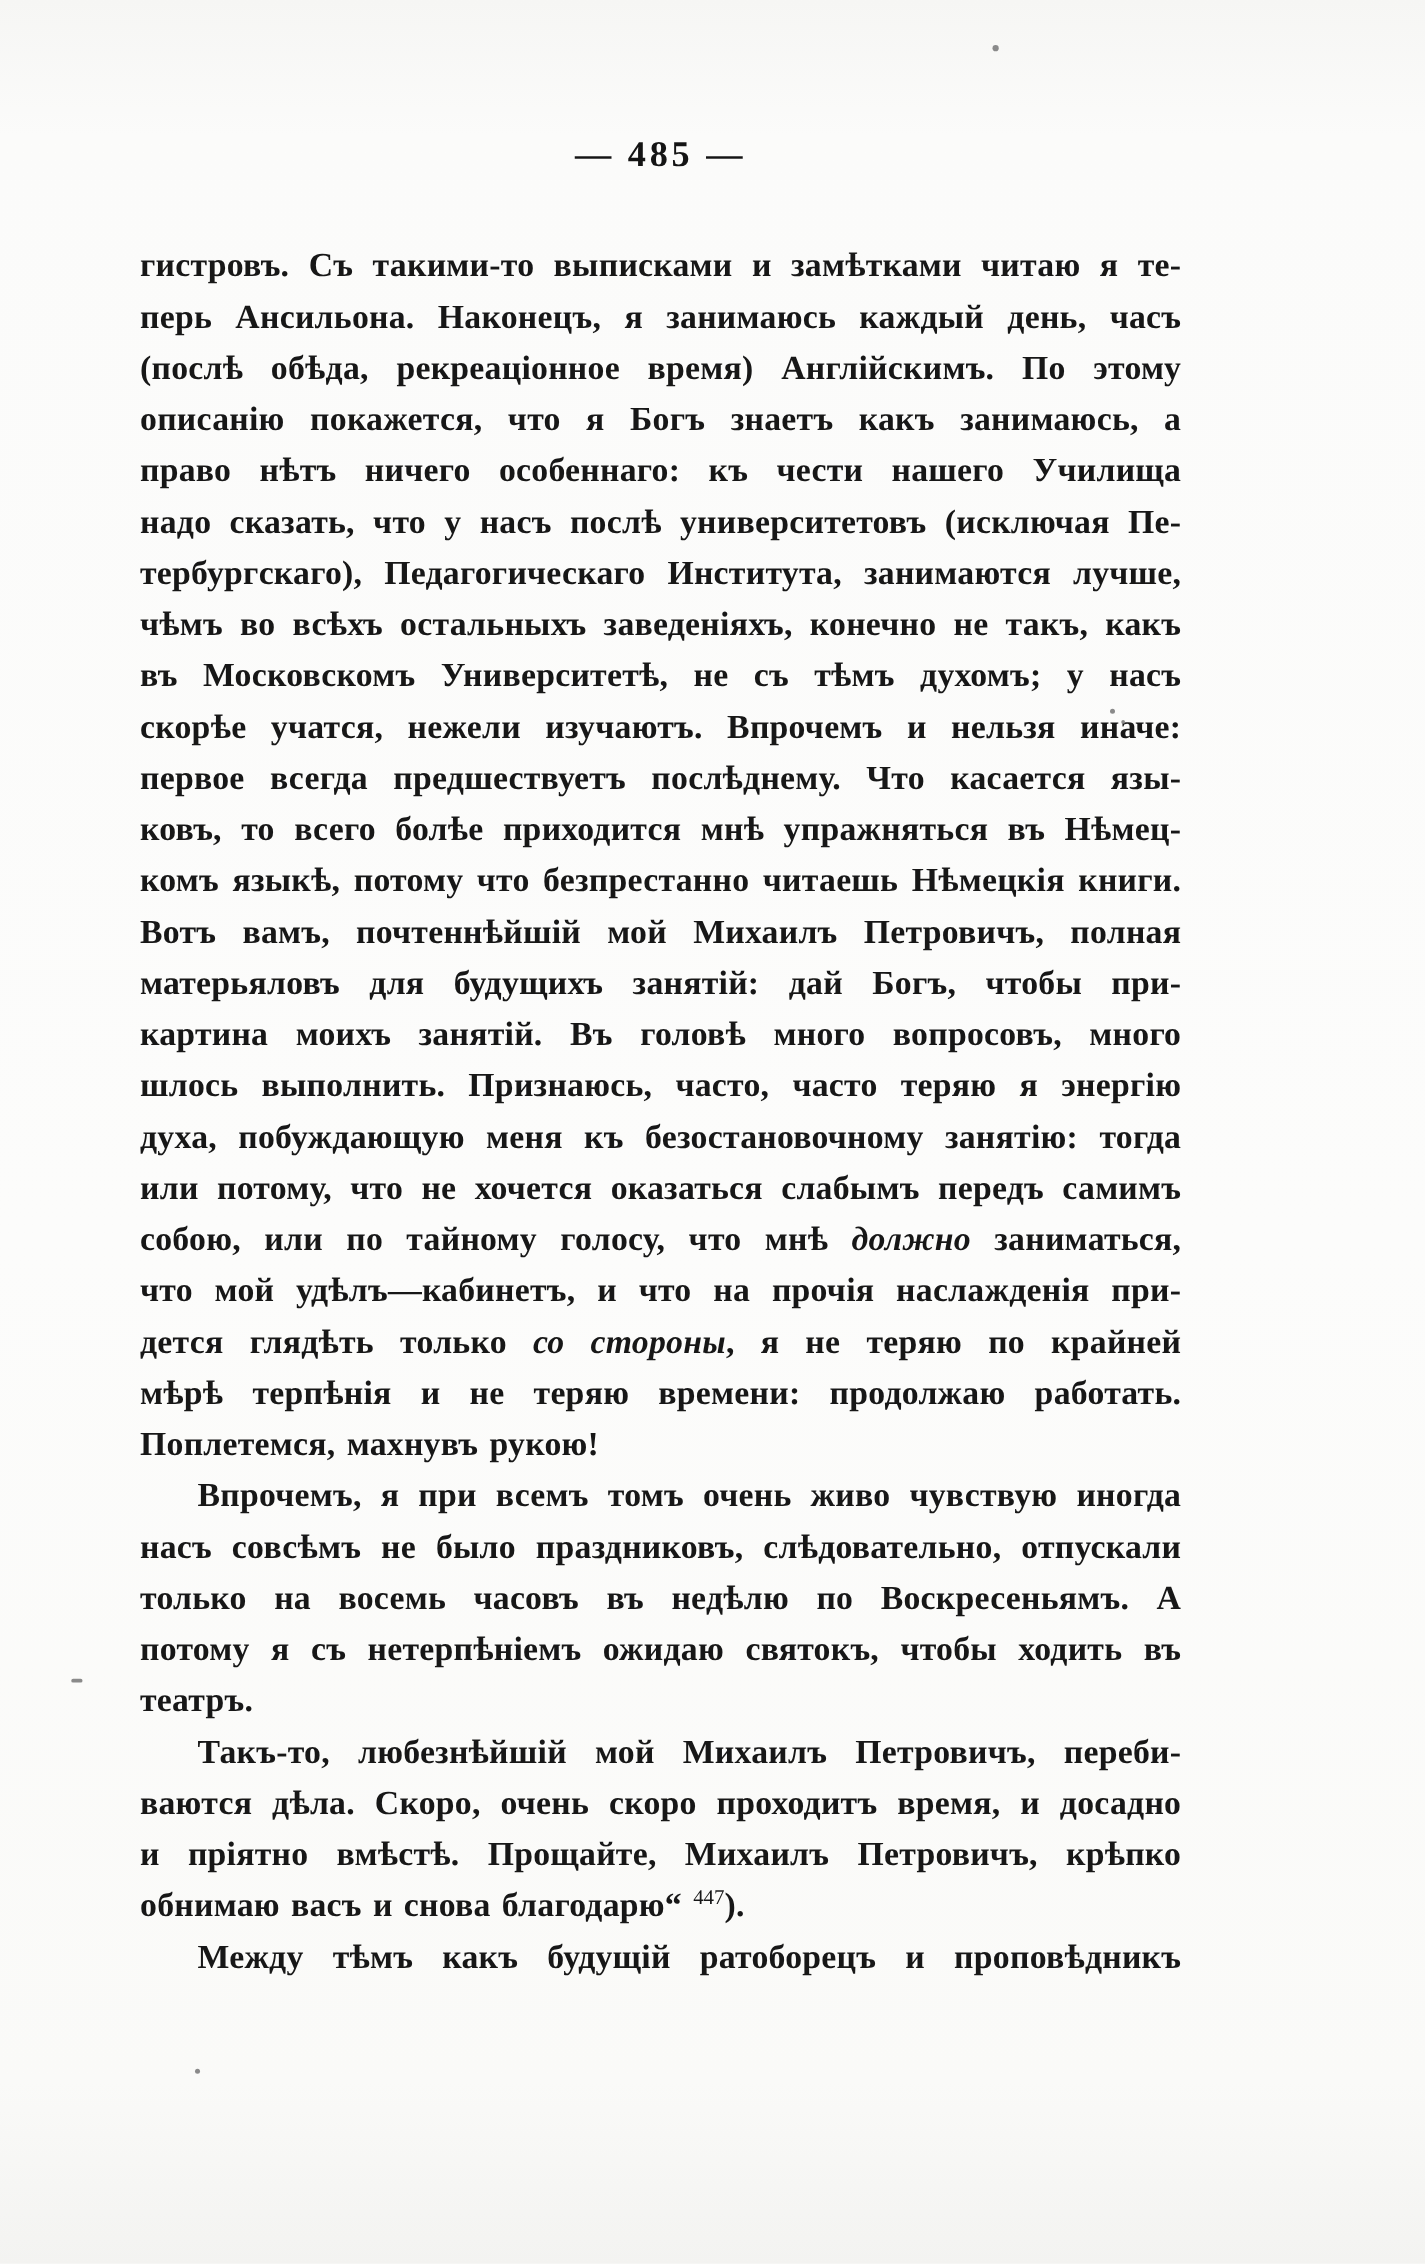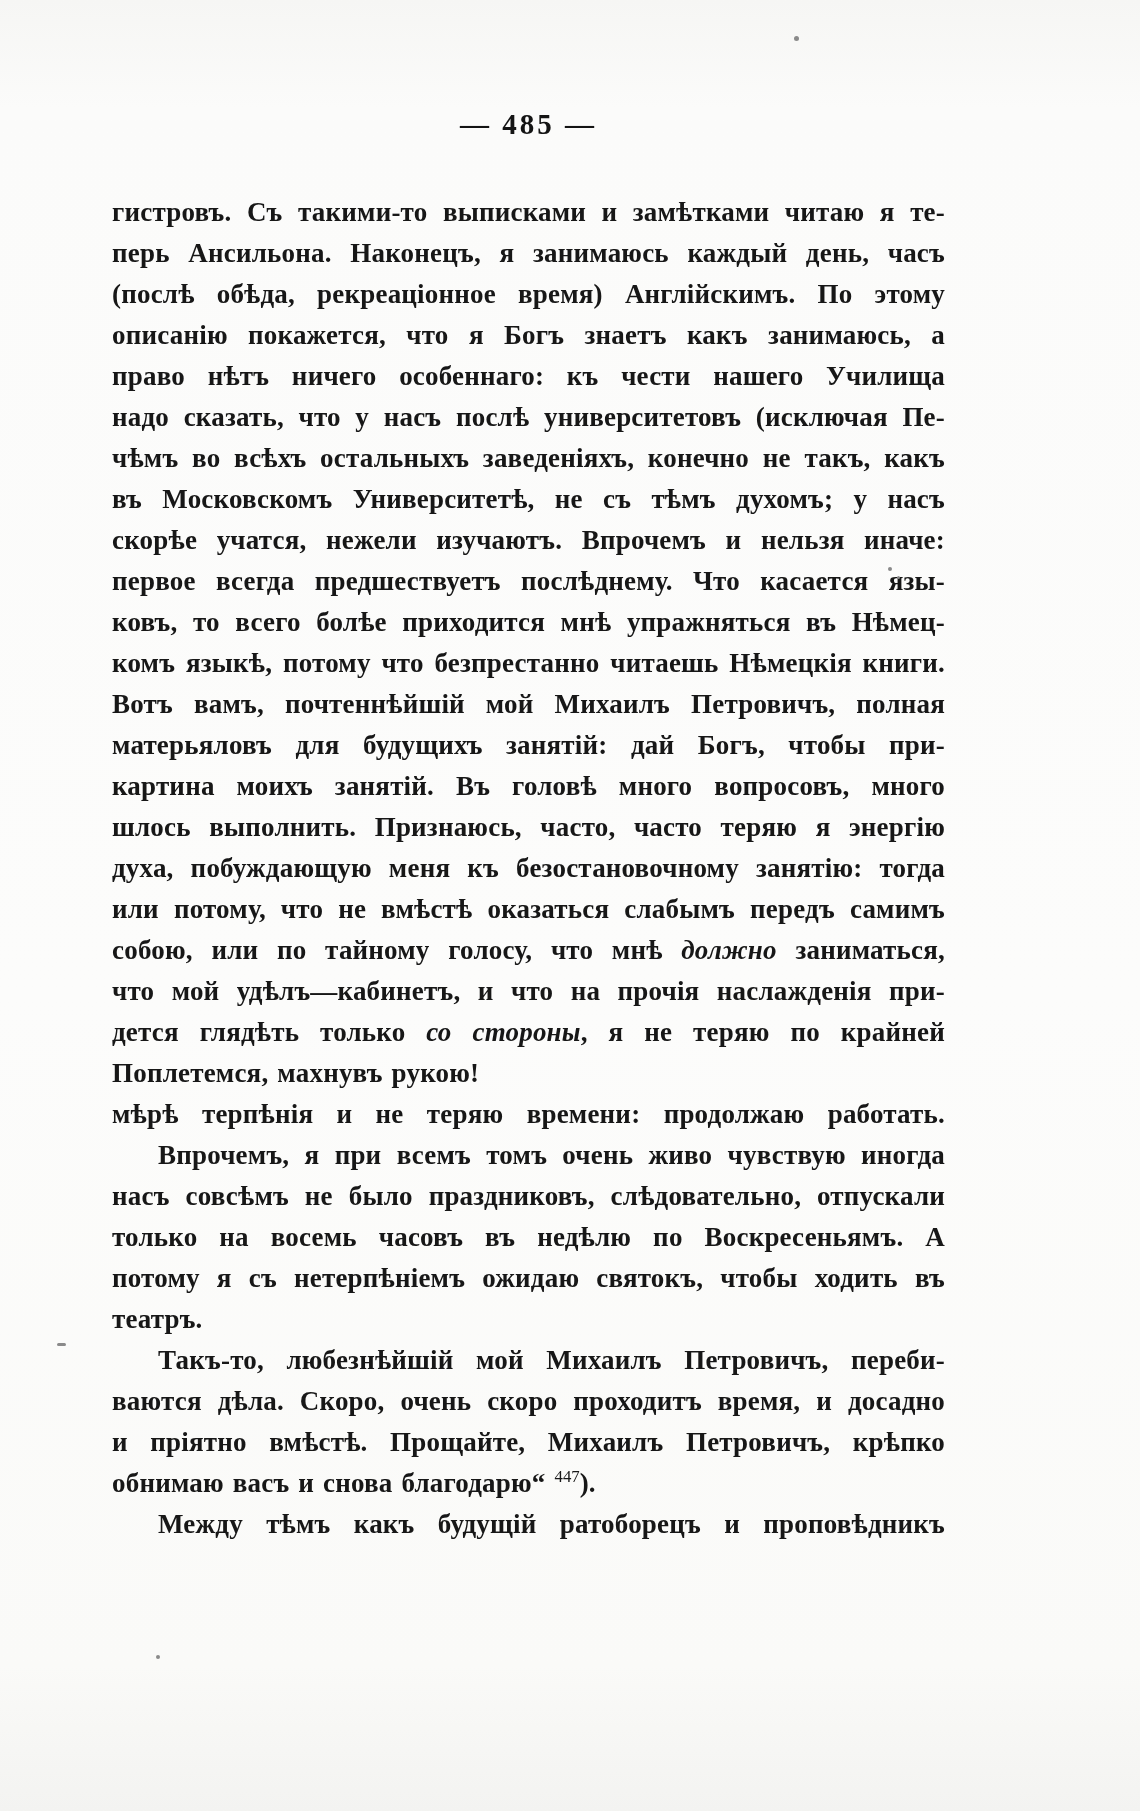--- a/index.html
+++ b/index.html
@@ -70,37 +70,38 @@
   <div class="page-number">— 485 —</div>
 
   <main class="text-column">
       <div class="paragraph">
         <div class="line"><span>гистровъ. Съ такими-то выписками и замѣтками читаю я те-</span></div>
         <div class="line"><span>перь Ансильона. Наконецъ, я занимаюсь каждый день, часъ</span></div>
         <div class="line"><span>(послѣ обѣда, рекреаціонное время) Англійскимъ. По этому</span></div>
         <div class="line"><span>описанію покажется, что я Богъ знаетъ какъ занимаюсь, а</span></div>
         <div class="line"><span>право нѣтъ ничего особеннаго: къ чести нашего Училища</span></div>
         <div class="line"><span>надо сказать, что у насъ послѣ университетовъ (исключая Пе-</span></div>
+        <div class="line"><span>тербургскаго), Педагогическаго Института, занимаются лучше,</span></div>
         <div class="line"><span>чѣмъ во всѣхъ остальныхъ заведеніяхъ, конечно не такъ, какъ</span></div>
         <div class="line"><span>въ Московскомъ Университетѣ, не съ тѣмъ духомъ; у насъ</span></div>
         <div class="line"><span>скорѣе учатся, нежели изучаютъ. Впрочемъ и нельзя иначе:</span></div>
         <div class="line"><span>первое всегда предшествуетъ послѣднему. Что касается язы-</span></div>
         <div class="line"><span>ковъ, то всего болѣе приходится мнѣ упражняться въ Нѣмец-</span></div>
         <div class="line"><span>комъ языкѣ, потому что безпрестанно читаешь Нѣмецкія книги.</span></div>
         <div class="line"><span>Вотъ вамъ, почтеннѣйшій мой Михаилъ Петровичъ, полная</span></div>
         <div class="line"><span>матерьяловъ для будущихъ занятій: дай Богъ, чтобы при-</span></div>
         <div class="line"><span>картина моихъ занятій. Въ головѣ много вопросовъ, много</span></div>
         <div class="line"><span>шлось выполнить. Признаюсь, часто, часто теряю я энергію</span></div>
         <div class="line"><span>духа, побуждающую меня къ безостановочному занятію: тогда</span></div>
-        <div class="line"><span>или потому, что не вмѣстѣ оказаться слабымъ передъ самимъ</span></div>
+        <div class="line"><span>или потому, что не хочется оказаться слабымъ передъ самимъ</span></div>
         <div class="line"><span>собою, или по тайному голосу, что мнѣ </span><em>должно</em><span> заниматься,</span></div>
         <div class="line"><span>что мой удѣлъ—кабинетъ, и что на прочія наслажденія при-</span></div>
         <div class="line"><span>дется глядѣть только </span><em>со стороны</em><span>, я не теряю по крайней</span></div>
+        <div class="line"><span>мѣрѣ терпѣнія и не теряю времени: продолжаю работать.</span></div>
         <div class="line align-left"><span>Поплетемся, махнувъ рукою!</span></div>
-        <div class="line"><span>мѣрѣ терпѣнія и не теряю времени: продолжаю работать.</span></div>
       </div>
       <div class="paragraph">
         <div class="line indent"><span>Впрочемъ, я при всемъ томъ очень живо чувствую иногда</span></div>
         <div class="line"><span>насъ совсѣмъ не было праздниковъ, слѣдовательно, отпускали</span></div>
         <div class="line"><span>только на восемь часовъ въ недѣлю по Воскресеньямъ. А</span></div>
         <div class="line"><span>потому я съ нетерпѣніемъ ожидаю святокъ, чтобы ходить въ</span></div>
         <div class="line align-left"><span>театръ.</span></div>
       </div>
       <div class="paragraph">
         <div class="line indent"><span>Такъ-то, любезнѣйшій мой Михаилъ Петровичъ, переби-</span></div>

